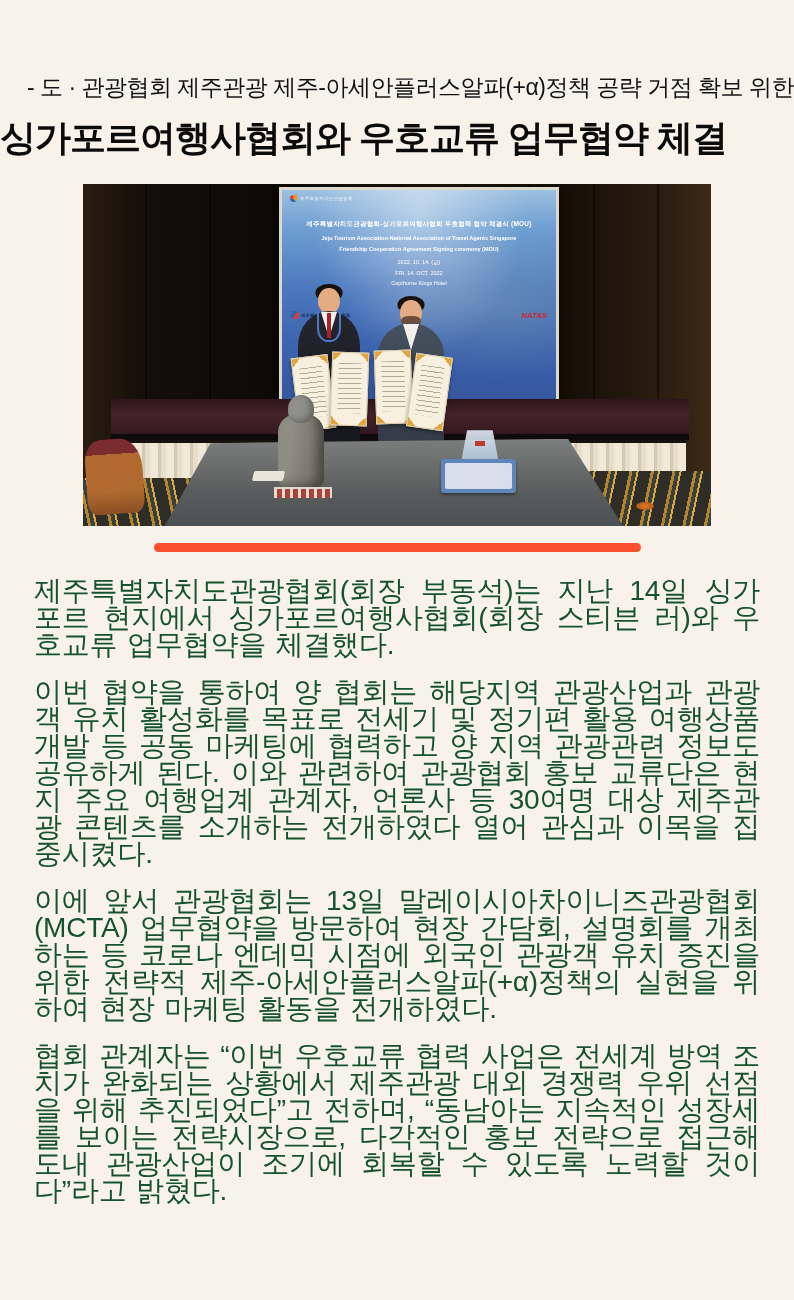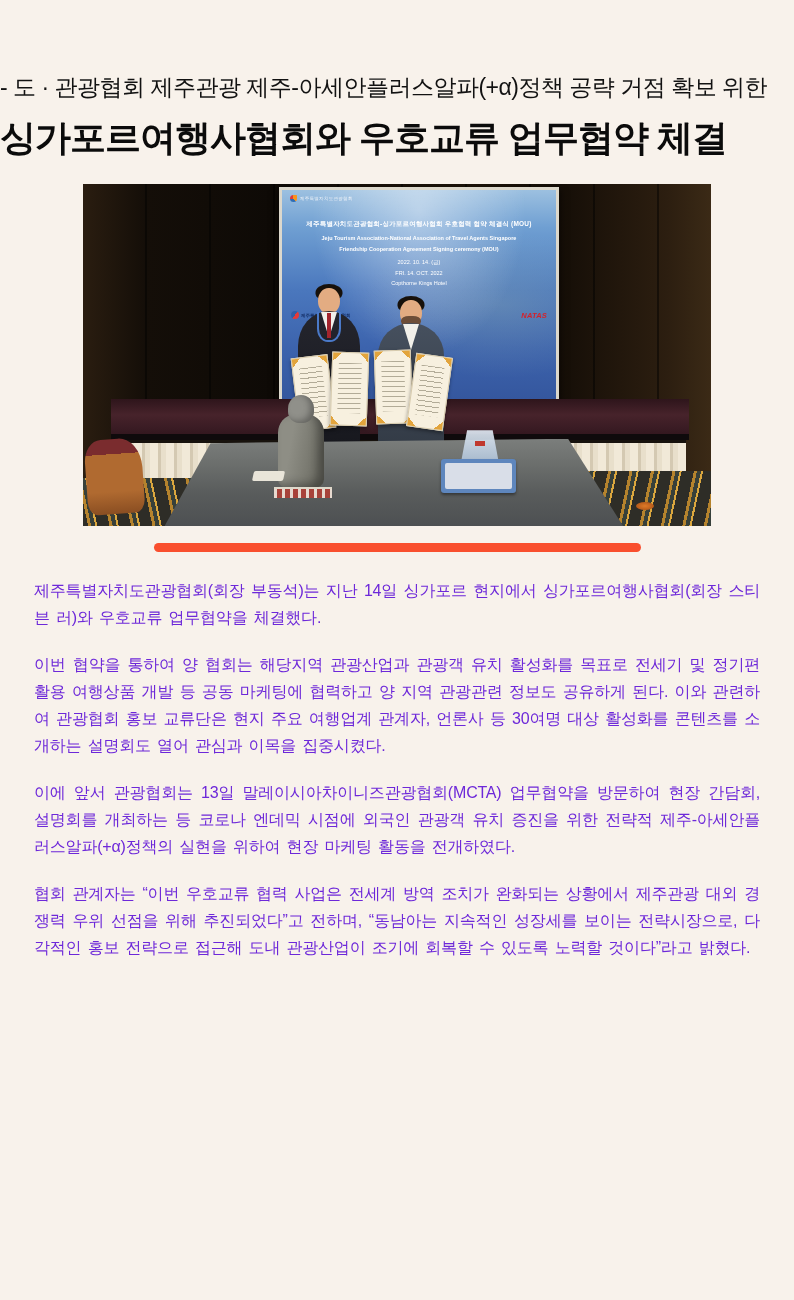--- a/index.html
+++ b/index.html
@@ -1,21 +1,21 @@
 <!DOCTYPE html>
 <html><head>
 <meta charset="utf-8">
 <style>
   * { margin:0; padding:0; box-sizing:border-box; }
   html,body { width:794px; background:#f8f2eb; }
   body { font-family:"Liberation Sans","DejaVu Sans",sans-serif; }
   .page { position:relative; width:794px; height:1300px; background:#f8f2eb; overflow:hidden; }
 
   
-  .kicker { padding-top:72px; text-align:left; font-size:23px; font-weight:500;
+  .kicker { padding-top:72px; text-align:right; font-size:23px; font-weight:500;
             color:#121212; letter-spacing:-0.5px; }
   .title  { margin-top:11px; font-size:36px; font-weight:800;
             color:#0b0b0b; letter-spacing:-1px; }
 
   
   .photo { position:relative; margin:21px auto 0; width:628px; height:342px;
            background:linear-gradient(90deg,#2a1d10 0%,#140e08 10%,#0e0a06 30%,
                       #191109 46%,#1d1409 62%,#150e07 76%,#2c1e10 93%,#3b2a16 100%);
            overflow:hidden; }
   .photo .seams { position:absolute; inset:0 0 30% 0;
@@ -115,21 +115,21 @@
           background:linear-gradient(180deg,rgba(224,233,243,.92),rgba(168,190,214,.88)); }
   .award::before { content:""; position:absolute; top:30%; left:38%; width:24%; height:14%;
           background:#c0392f; }
   .tray { position:absolute; left:57%; top:80.5%; width:12%; height:10%;
           background:#5e86bd; border-radius:3px; box-shadow:0 2px 3px rgba(0,0,0,.4); }
   .tray::before { content:""; position:absolute; inset:4px; background:#d9dee8; border-radius:2px; }
 
   
   .divider { margin:17px auto 0; width:487px; height:9px; border-radius:5px; background:#f94f2e; }
   .article { margin-top:25px; padding:0 34px; }
-  .article p { font-size:16px; line-height:27px; color:#6d28d9; text-align:justify;
+  .article p { font-size:28px; line-height:27px; color:#14532d; text-align:justify;
           word-break:break-all; letter-spacing:-0.2px; word-spacing:2px; margin-bottom:20px; }
 </style>
 </head>
 <body>
 
 <div class="page">
 
   <div class="kicker">- 도 · 관광협회 제주관광 제주-아세안플러스알파(+α)정책 공략 거점 확보 위한</div>
   <h1 class="title">싱가포르여행사협회와 우호교류 업무협약 체결</h1>
 
@@ -198,18 +198,18 @@
     <div class="statue-base"></div>
     <div class="white-box"></div>
     <div class="award"></div>
     <div class="tray"></div>
   </div>
 
   <div class="divider"></div>
 
   <div class="article">
     <p>제주특별자치도관광협회(회장 부동석)는 지난 14일 싱가포르 현지에서 싱가포르여행사협회(회장 스티븐 러)와 우호교류 업무협약을 체결했다.</p>
-    <p>이번 협약을 통하여 양 협회는 해당지역 관광산업과 관광객 유치 활성화를 목표로 전세기 및 정기편 활용 여행상품 개발 등 공동 마케팅에 협력하고 양 지역 관광관련 정보도 공유하게 된다. 이와 관련하여 관광협회 홍보 교류단은 현지 주요 여행업계 관계자, 언론사 등 30여명 대상 활성화를 콘텐츠를 소개하는 설명회도 열어 관심과 이목을 집중시켰다.</p>
+    <p>이번 협약을 통하여 양 협회는 해당지역 관광산업과 관광객 유치 활성화를 목표로 전세기 및 정기편 활용 여행상품 개발 등 공동 마케팅에 협력하고 양 지역 관광관련 정보도 공유하게 된다. 이와 관련하여 관광협회 홍보 교류단은 현지 주요 여행업계 관계자, 언론사 등 30여명 대상 제주관광 콘텐츠를 소개하는 전개하였다 열어 관심과 이목을 집중시켰다.</p>
     <p>이에 앞서 관광협회는 13일 말레이시아차이니즈관광협회(MCTA) 업무협약을 방문하여 현장 간담회, 설명회를 개최하는 등 코로나 엔데믹 시점에 외국인 관광객 유치 증진을 위한 전략적 제주-아세안플러스알파(+α)정책의 실현을 위하여 현장 마케팅 활동을 전개하였다.</p>
     <p>협회 관계자는 “이번 우호교류 협력 사업은 전세계 방역 조치가 완화되는 상황에서 제주관광 대외 경쟁력 우위 선점을 위해 추진되었다”고 전하며, “동남아는 지속적인 성장세를 보이는 전략시장으로, 다각적인 홍보 전략으로 접근해 도내 관광산업이 조기에 회복할 수 있도록 노력할 것이다”라고 밝혔다.</p>
   </div>
 
 </div>
 
 </body></html>

